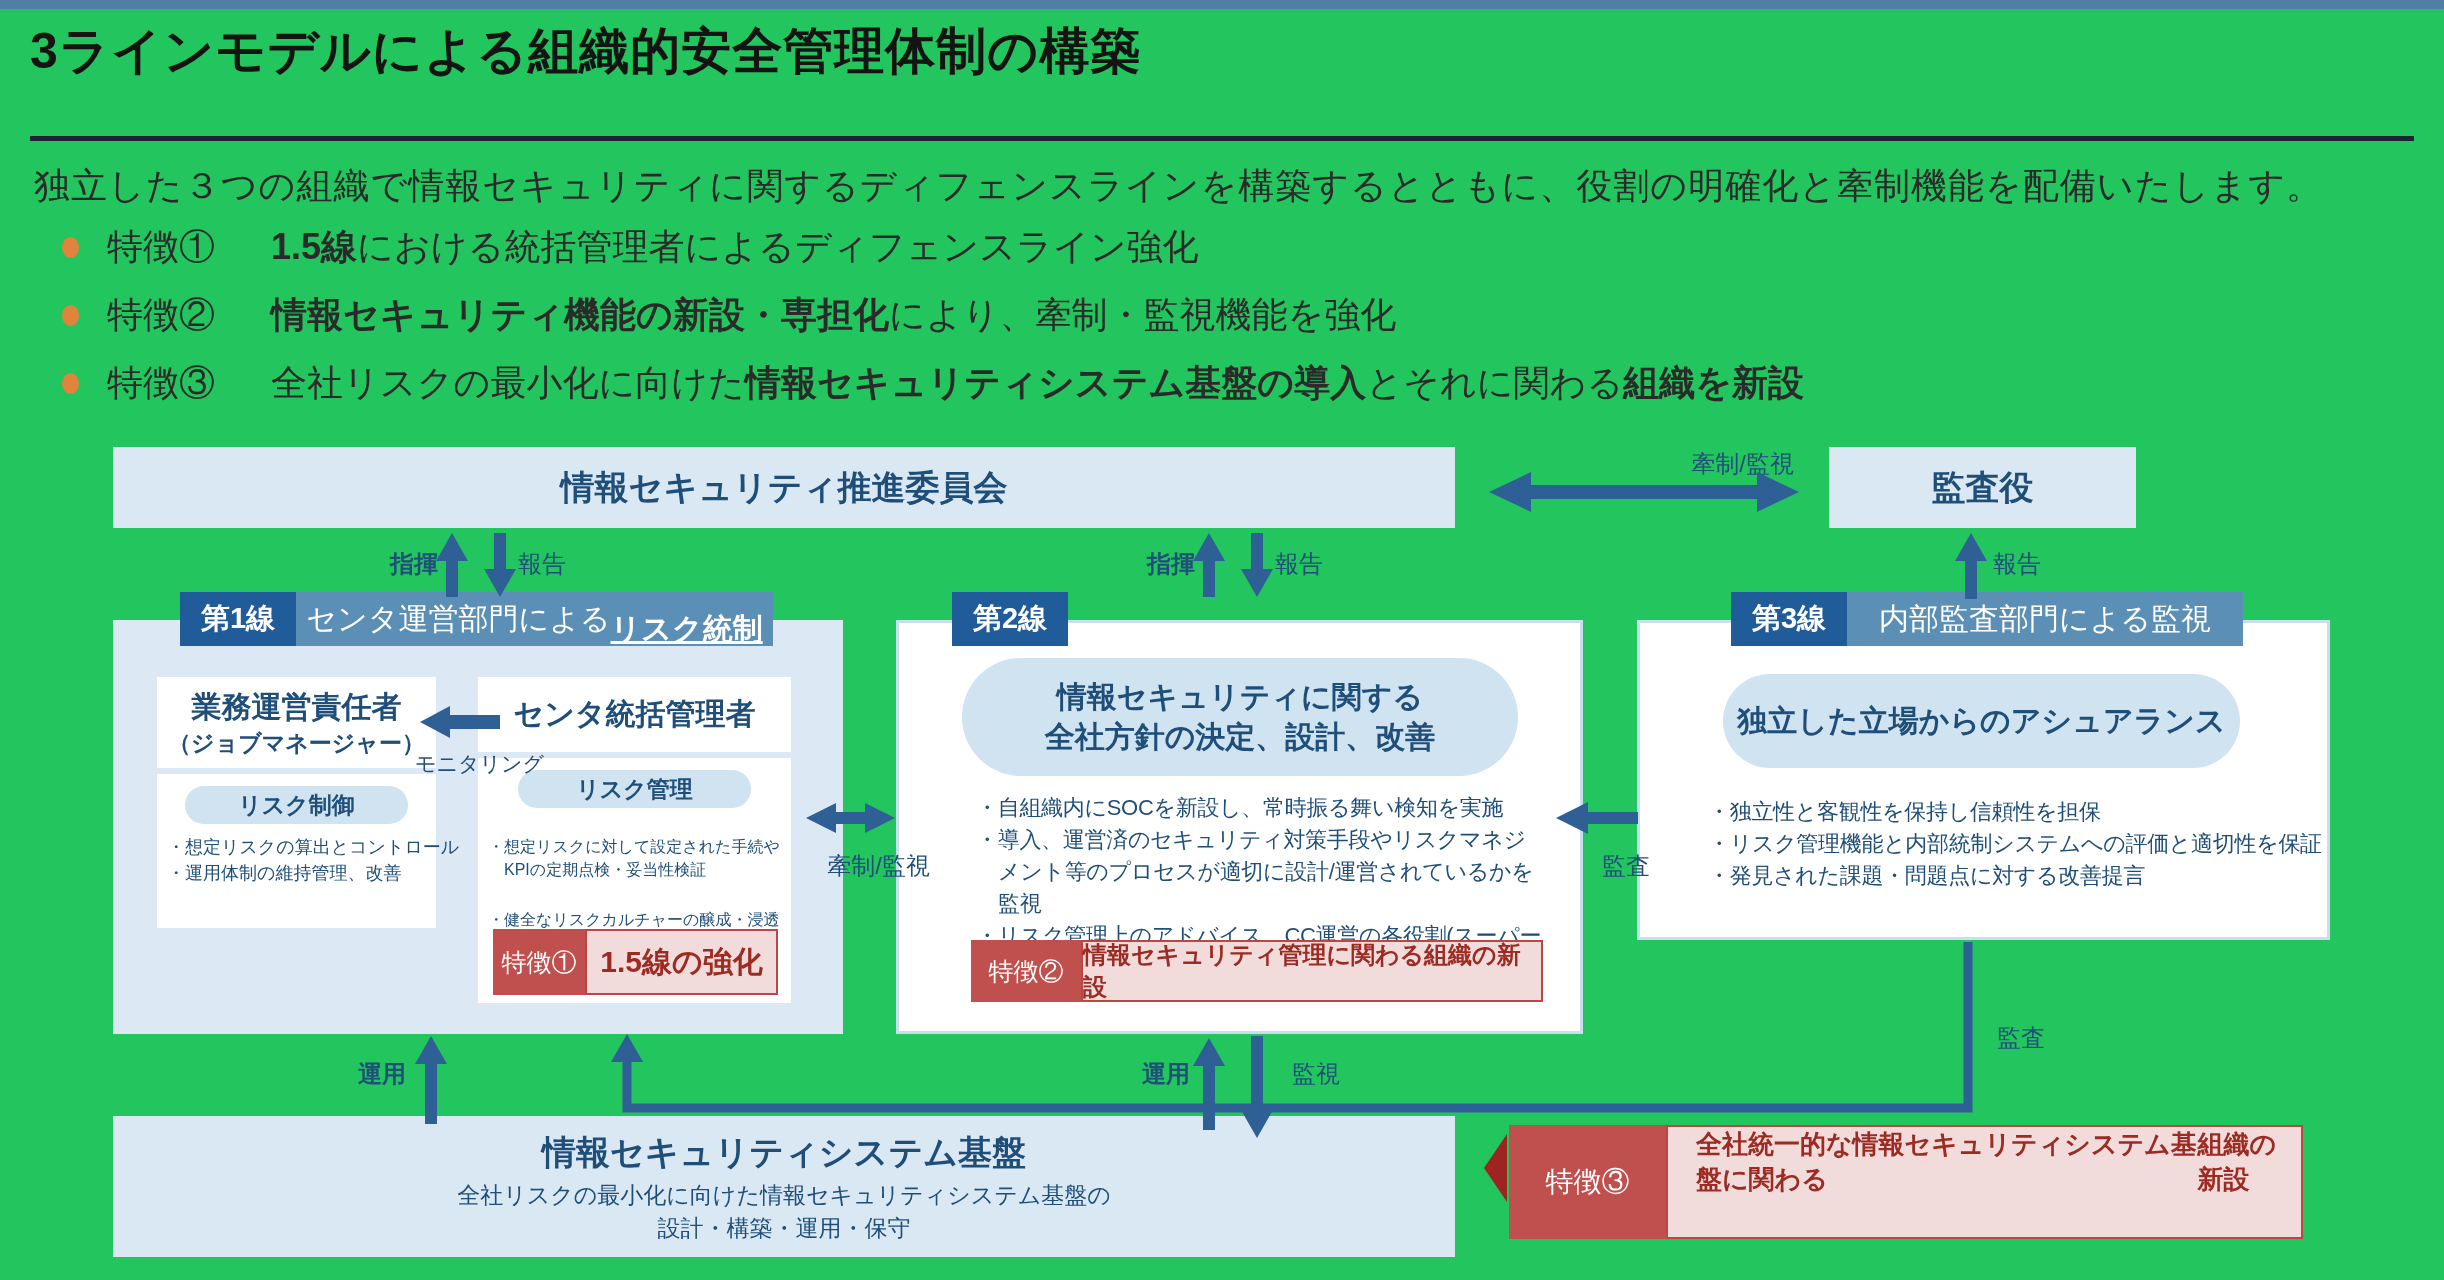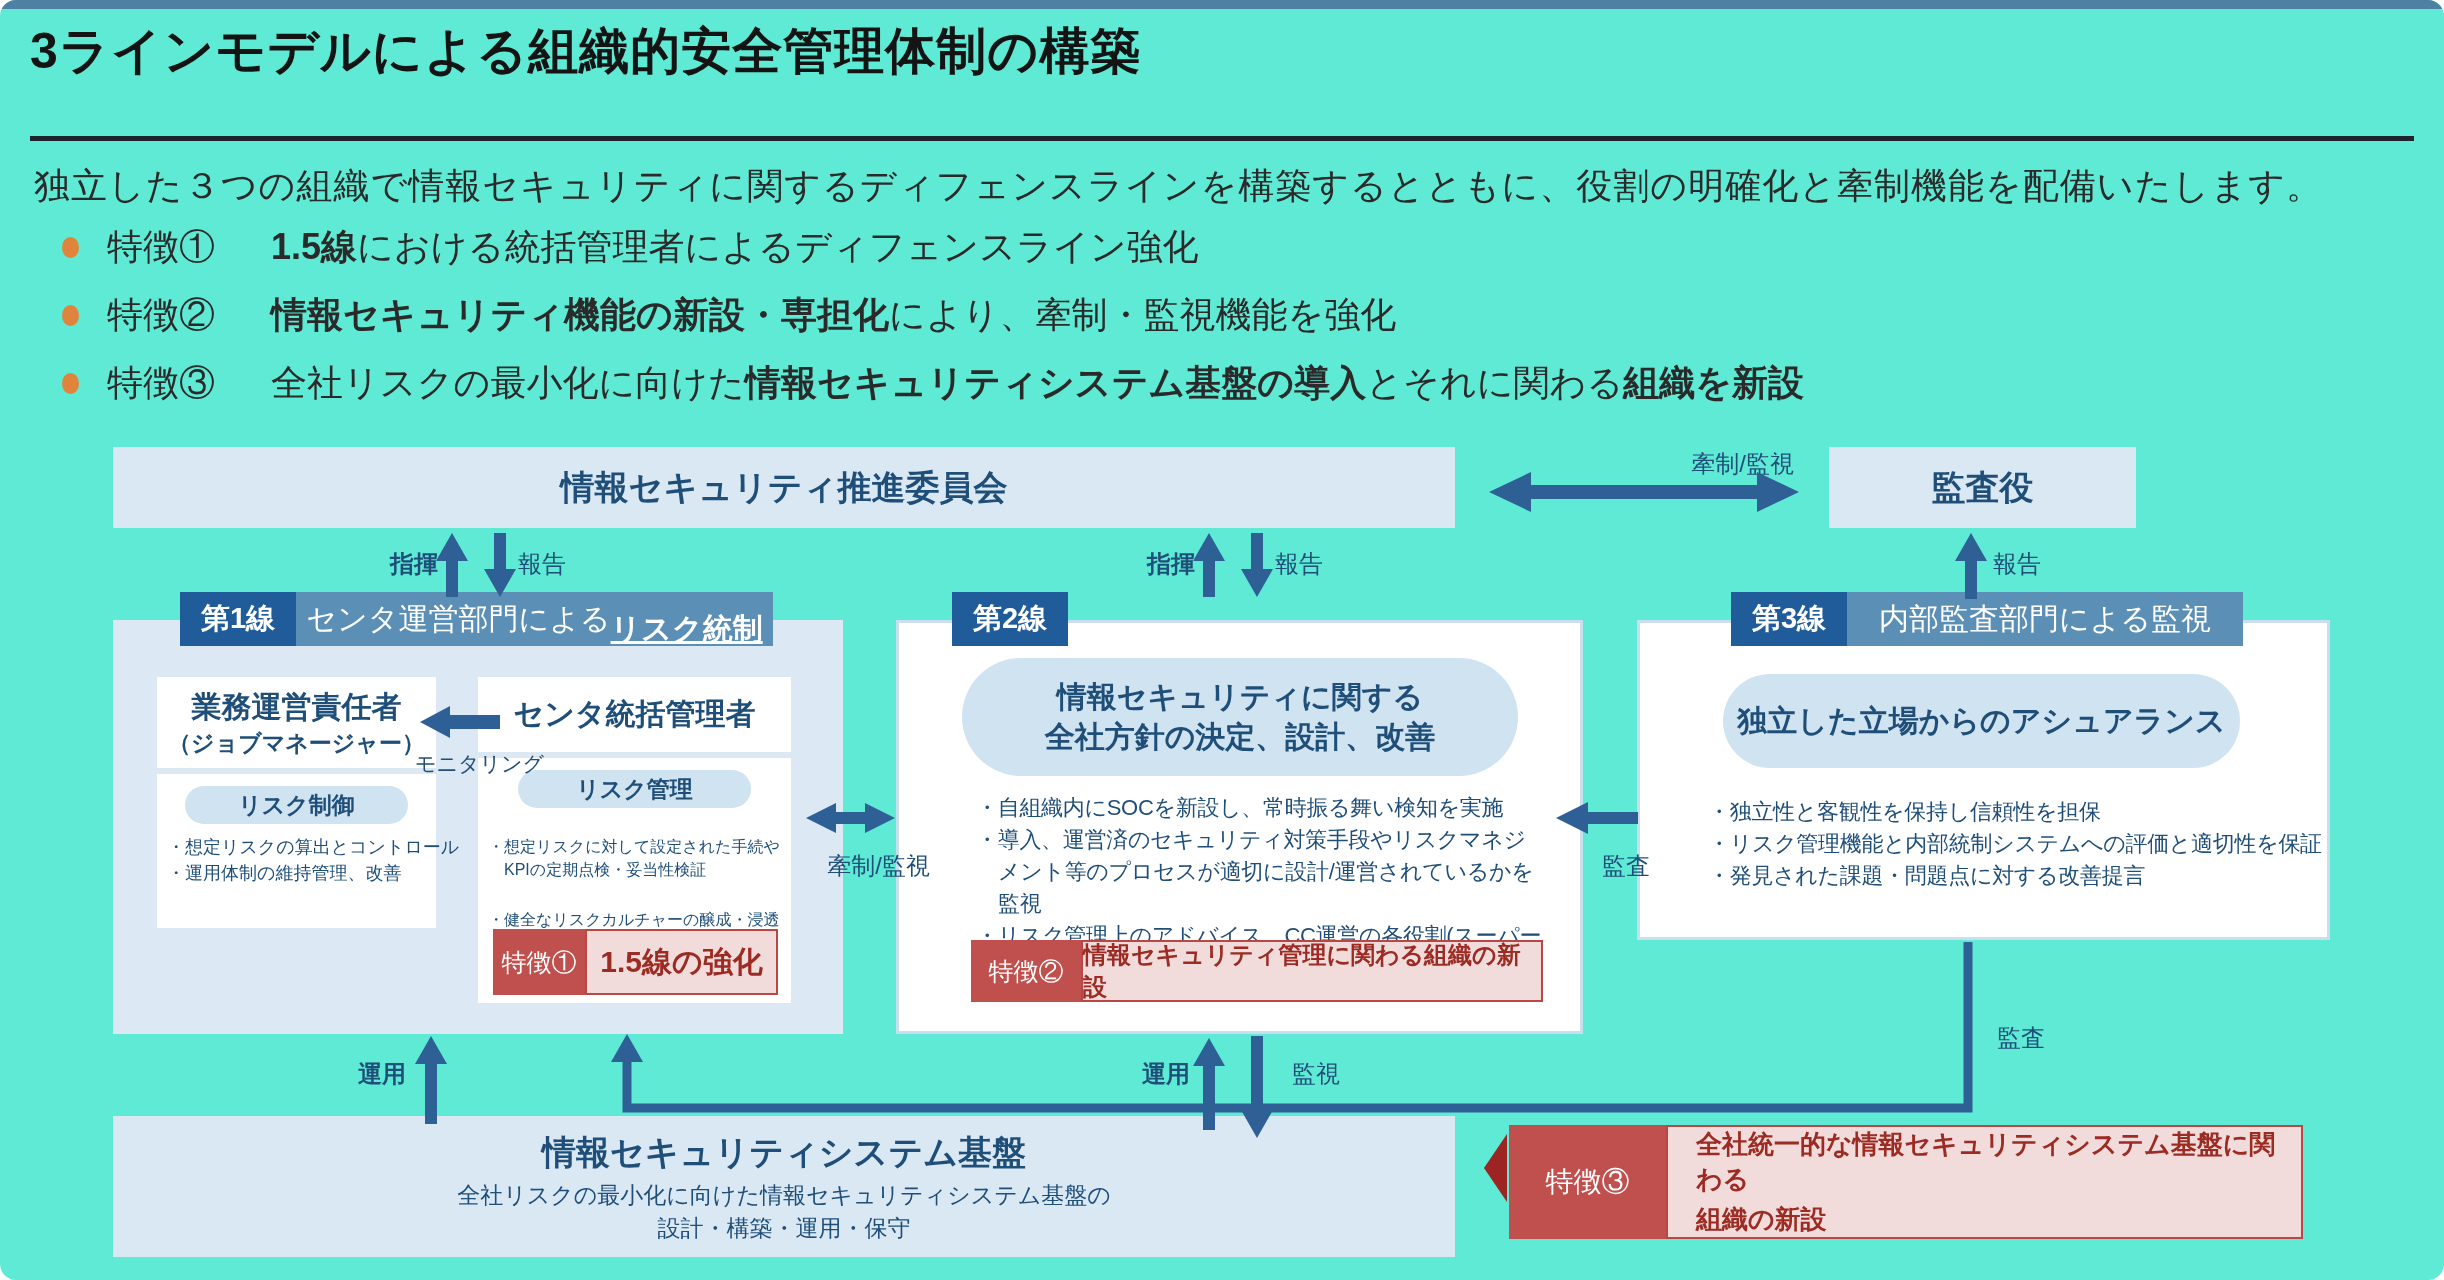--- a/index.html
+++ b/index.html
@@ -1,18 +1,18 @@
 <!DOCTYPE html>
 <html><head>
 <meta charset="utf-8">
 <style>
   html,body{margin:0;padding:0;background:#ffffff;}
   .stage{
-    position:relative;width:2444px;height:1280px;overflow:hidden;background:#5eead4;
-    font-family:"Liberation Sans",sans-serif;color:#1f4e79;border-radius:16px;
+    position:relative;width:2444px;height:1280px;overflow:hidden;background:#22c55e;
+    font-family:"Liberation Sans",sans-serif;color:#1f4e79;
   }
   .abs{position:absolute;}
   .topbar{left:0;top:0;width:2444px;height:9px;background:#4e80a4;}
   .pagetitle{left:30px;top:18px;width:2380px;font-size:50px;font-weight:bold;color:#141414;letter-spacing:1px;}
   .rule{left:30px;top:136px;width:2384px;height:5px;background:#1c2430;}
   .intro{left:34px;top:162px;width:2400px;font-size:36px;color:#2a2a2a;letter-spacing:1px;}
   .featrow{left:62px;width:2300px;height:46px;font-size:36px;color:#2a2a2a;display:flex;align-items:center;}
   .featdot{width:17px;height:21px;border-radius:50%/50%;background:#e0843b;margin-right:28px;flex:0 0 auto;}
   .featlab{margin-right:56px;}
   .featrow .b{font-weight:bold;}
@@ -171,21 +171,21 @@
     <li>発見された課題・問題点に対する改善提言</li>
   </ul>
 
   <div class="abs bluebox foundation"></div>
   <div class="abs foundtitle">情報セキュリティシステム基盤</div>
   <div class="abs foundsub" style="top:1180px;">全社リスクの最小化に向けた情報セキュリティシステム基盤の</div>
   <div class="abs foundsub" style="top:1213px;">設計・構築・運用・保守</div>
 
   <div class="abs featbox" style="left:1509px;top:1125px;width:794px;height:114px;">
     <span class="featboxlabel" style="width:157px;font-size:28px;">特徴③</span>
-    <span class="featboxbody" style="font-size:26px;flex-direction:column;align-items:flex-start;justify-content:space-between;padding-left:28px;line-height:1.35;">
+    <span class="featboxbody" style="font-size:26px;flex-direction:row;align-items:flex-start;justify-content:space-between;padding-left:28px;line-height:1.35;">
       <span>全社統一的な情報セキュリティシステム基盤に関わる</span>
       <span>組織の新設</span>
     </span>
   </div>
 
   <div class="abs alab r" style="left:360px;top:548px;width:78px;">指揮</div>
   <div class="abs alab" style="left:518px;top:548px;">報告</div>
   <div class="abs alab r" style="left:1117px;top:548px;width:78px;">指揮</div>
   <div class="abs alab" style="left:1275px;top:548px;">報告</div>
   <div class="abs alab" style="left:1993px;top:548px;">報告</div>

